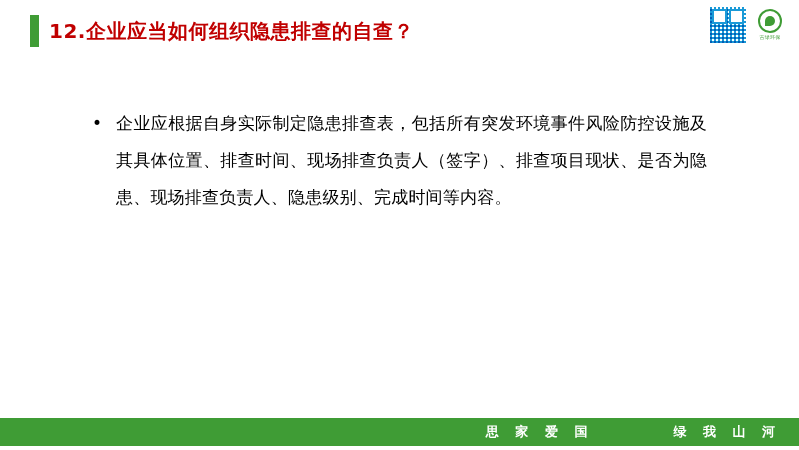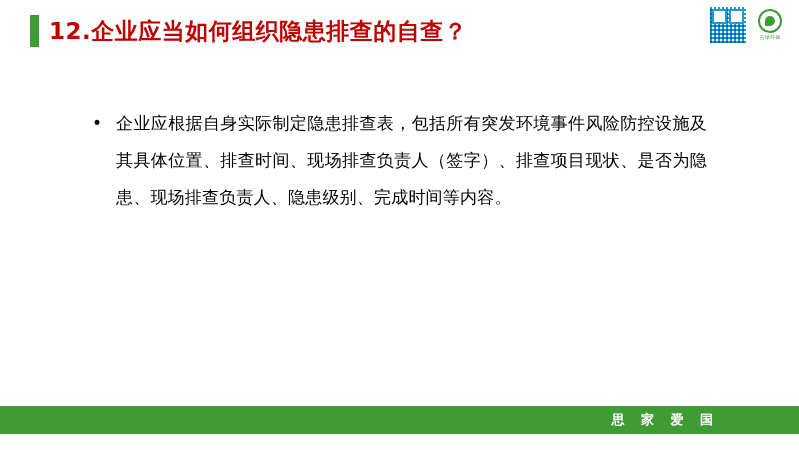--- a/index.html
+++ b/index.html
@@ -33,21 +33,21 @@
   }
   .title-bar {
     width: 9px;
     height: 32px;
     background: #3f9c35;
     margin-left: 30px;
     margin-right: 10px;
     flex: none;
   }
   .title-text {
-    font-size: 23px;
+    font-size: 20px;
     font-weight: bold;
     color: #c00000;
     letter-spacing: 0.5px;
     white-space: nowrap;
     font-family: "DejaVu Sans", "Liberation Sans", sans-serif;
   }
 
   
   .brand-block {
     position: absolute;
@@ -144,21 +144,21 @@
     position: absolute;
     left: 0;
     bottom: 28px;
     width: 799px;
     height: 3px;
     background: #3f9c35;
   }
   .footer-bar {
     position: absolute;
     left: 0;
-    bottom: 16px;
+    bottom: 4px;
     width: 799px;
     height: 28px;
     background: #3f9c35;
     display: flex;
     align-items: center;
     justify-content: flex-end;
   }
   .footer-left-text {
     font-size: 13px;
     font-weight: bold;
@@ -195,15 +195,16 @@
   <div class="content">
     <div class="bullet-item">
       <div class="bullet-dot">•</div>
       <div class="bullet-text">企业应根据自身实际制定隐患排查表，包括所有突发环境事件风险防控设施及其具体位置、排查时间、现场排查负责人（签字）、排查项目现状、是否为隐患、现场排查负责人、隐患级别、完成时间等内容。</div>
     </div>
   </div>
 
   <div class="footer-rule"></div>
   <div class="footer-bar">
     <div class="footer-left-text">思 家 爱 国</div>
+    <div class="footer-right-text">绿 我 山 河</div>
   </div>
 
 </div>
 
 </body></html>

